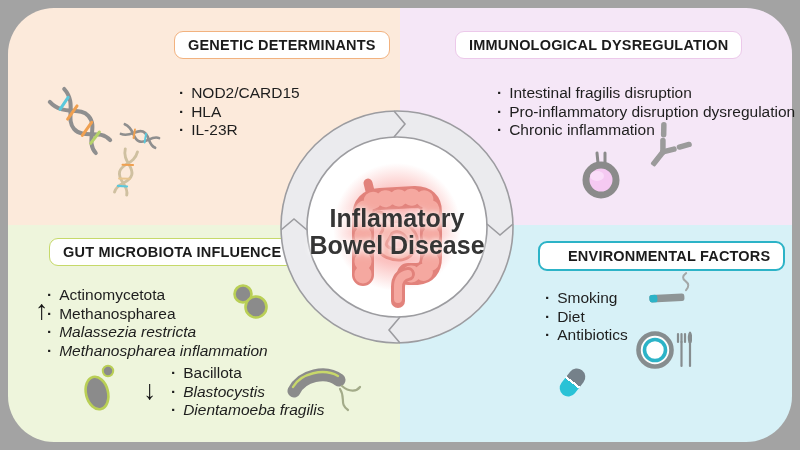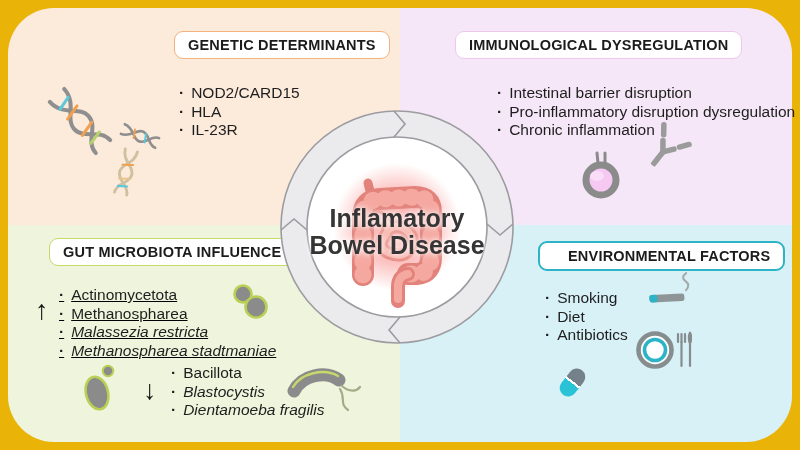--- a/index.html
+++ b/index.html
@@ -1,18 +1,18 @@
 <!DOCTYPE html>
 <html><head>
 <meta charset="utf-8">
 <style>
   html,body{margin:0;padding:0;background:#ffffff;}
   .canvas{
     position:relative;width:800px;height:450px;overflow:hidden;
-    font-family:"Liberation Sans", sans-serif;background:#eab308;
+    font-family:"Liberation Sans", sans-serif;background:#a3a3a3;
   }
   
   .quad{position:absolute;width:392px;height:217px;}
   .quad.tl{left:8px;top:8px;background:#fceadb;border-radius:46px 0 0 0;}
   .quad.tr{left:400px;top:8px;background:#f5e7f7;border-radius:0 46px 0 0;}
   .quad.bl{left:8px;top:225px;background:#eef5dc;border-radius:0 0 0 46px;}
   .quad.br{left:400px;top:225px;background:#d7f1f7;border-radius:0 0 46px 0;}
 
   .title-box{
     position:absolute;z-index:5;background:#ffffff;border-radius:9px;
@@ -25,21 +25,21 @@
   .tb-env{left:538px;top:241px;border:2px solid #2cb3c7;padding-left:28px;}
 
   ul.fact-list{list-style:none;margin:7px;padding:0;position:absolute;z-index:5;}
   ul.fact-list li{
     font-size:15.5px;line-height:18.5px;color:#1e1e1e;white-space:nowrap;
   }
   ul.fact-list li .bullet{margin-right:7px;font-weight:700;}
   ul.fact-list li.italic span.txt{font-style:italic;}
   .lst-genetic{left:172px;top:77px;}
   .lst-immuno{left:490px;top:77px;}
-  .lst-micro-up{left:52px;top:279px;text-decoration:underline;}
+  .lst-micro-up{left:40px;top:279px;}
   .lst-micro-down{left:164px;top:357px;}
   .lst-env{left:538px;top:282px;line-height:17.5px;}
 
   .arrow{
     position:absolute;z-index:5;font-size:27px;font-weight:600;color:#151515;
     line-height:27px;
   }
   .arrow-up{left:35px;top:297px;}
   .arrow-down{left:143px;top:377px;}
 
@@ -81,31 +81,31 @@
     <span>ENVIRONMENTAL FACTORS</span>
   </div>
 
   <ul class="fact-list lst-genetic">
     <li><span class="bullet">·</span><span class="txt">NOD2/CARD15</span></li>
     <li><span class="bullet">·</span><span class="txt">HLA</span></li>
     <li><span class="bullet">·</span><span class="txt">IL-23R</span></li>
   </ul>
 
   <ul class="fact-list lst-immuno">
-    <li><span class="bullet">·</span><span class="txt">Intestinal barrier disruption</span></li>
+    <li><span class="bullet">·</span><span class="txt">Intestinal fragilis disruption</span></li>
     <li><span class="bullet">·</span><span class="txt">Pro-inflammatory disruption dysregulation</span></li>
     <li><span class="bullet">·</span><span class="txt">Chronic inflammation</span></li>
   </ul>
 
   <div class="arrow arrow-up">↑</div>
   <ul class="fact-list lst-micro-up">
     <li><span class="bullet">·</span><span class="txt">Actinomycetota</span></li>
     <li><span class="bullet">·</span><span class="txt">Methanospharea</span></li>
     <li class="italic"><span class="bullet">·</span><span class="txt">Malassezia restricta</span></li>
-    <li class="italic"><span class="bullet">·</span><span class="txt">Methanospharea stadtmaniae</span></li>
+    <li class="italic"><span class="bullet">·</span><span class="txt">Methanospharea inflammation</span></li>
   </ul>
 
   <div class="arrow arrow-down">↓</div>
   <ul class="fact-list lst-micro-down">
     <li><span class="bullet">·</span><span class="txt">Bacillota</span></li>
     <li class="italic"><span class="bullet">·</span><span class="txt">Blastocystis</span></li>
     <li class="italic"><span class="bullet">·</span><span class="txt">Dientamoeba fragilis</span></li>
   </ul>
 
   <ul class="fact-list lst-env">

